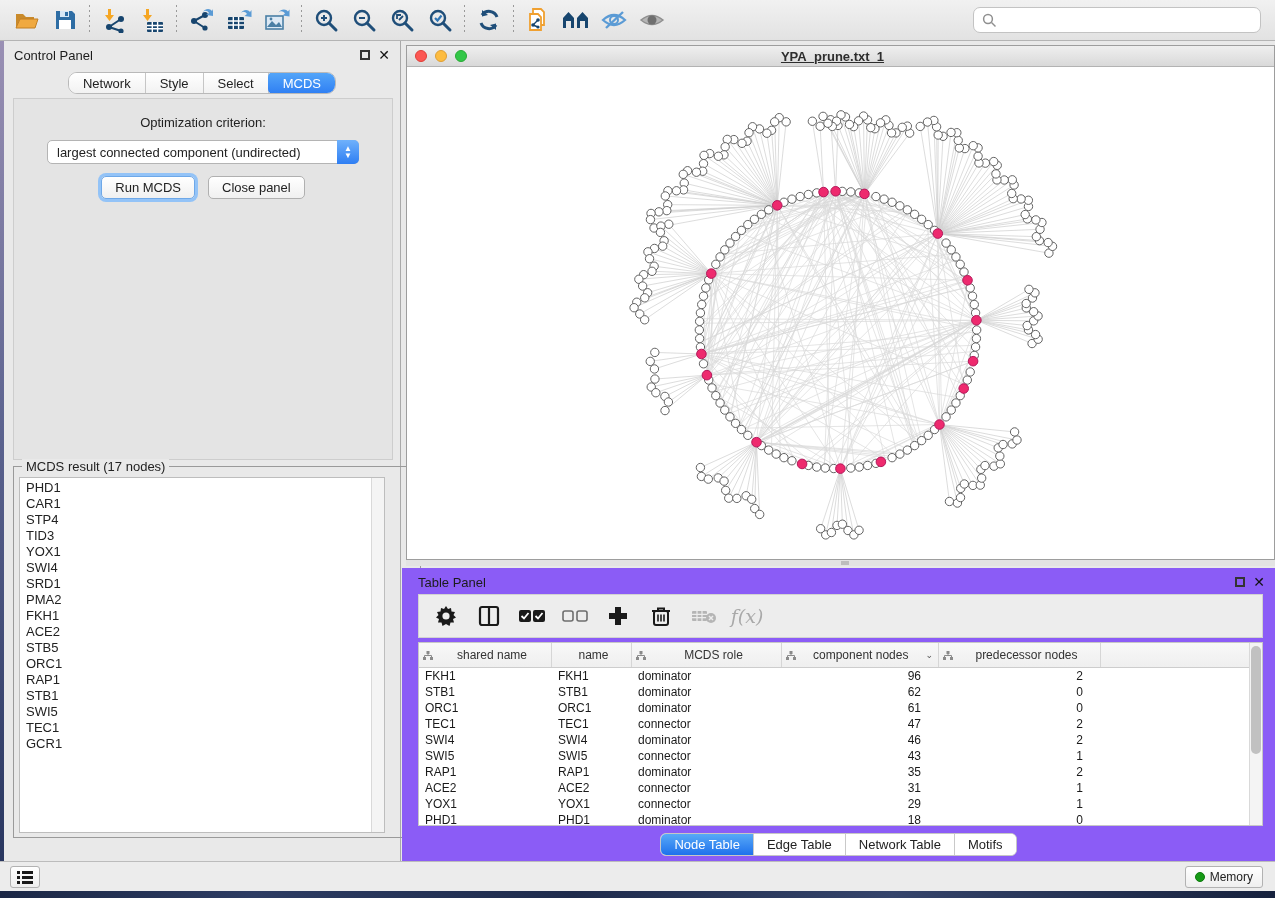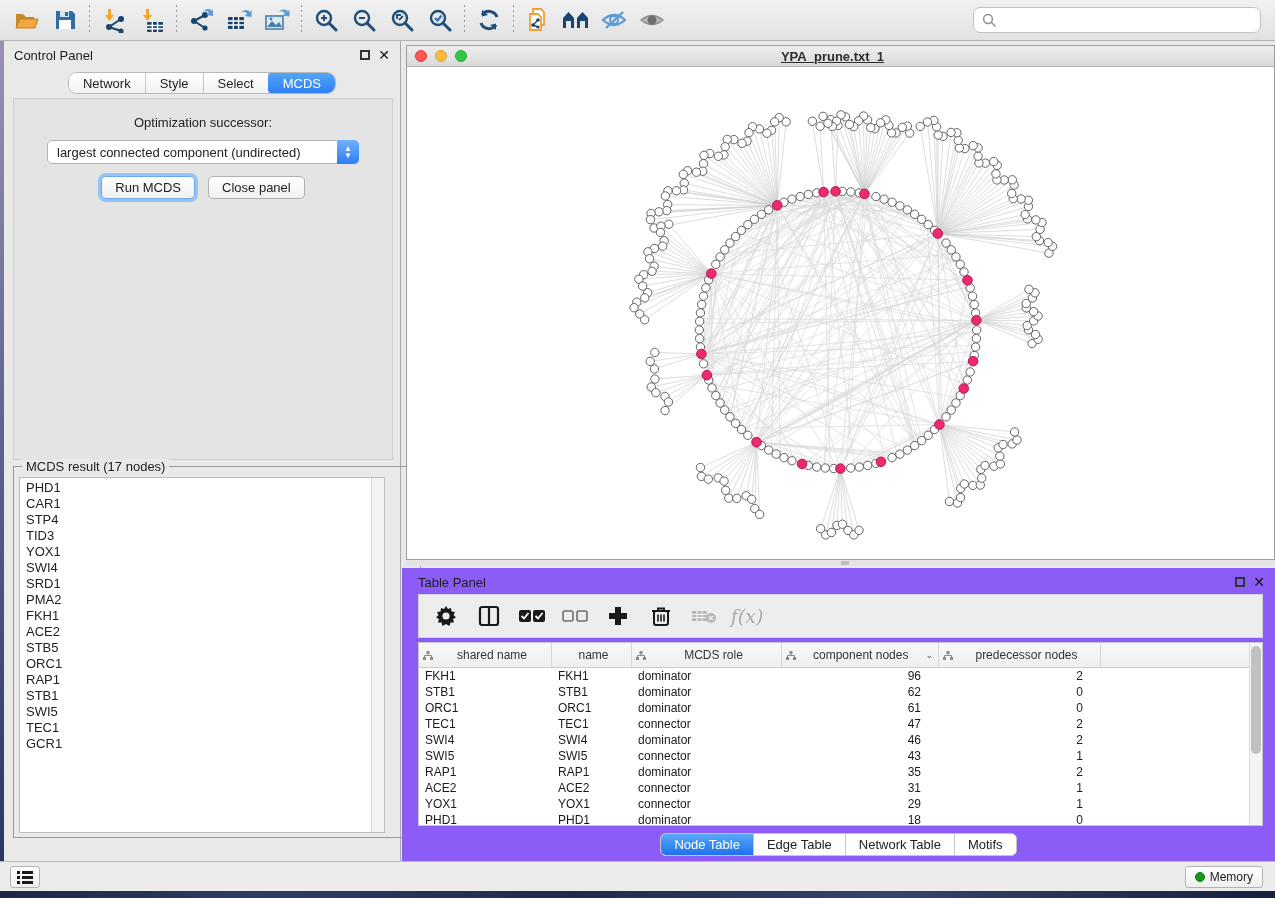--- a/index.html
+++ b/index.html
@@ -285,21 +285,21 @@
   </div>
   <div id="cp-tabbar">
     <div class="seg">
       <div class="seg-btn">Network</div>
       <div class="seg-btn">Style</div>
       <div class="seg-btn">Select</div>
       <div class="seg-btn active">MCDS</div>
     </div>
   </div>
   <div id="cp-inner">
-    <div id="opt-label">Optimization successor:</div>
+    <div id="opt-label">Optimization criterion:</div>
     <div id="opt-select">
       <span class="val">largest connected component (undirected)</span>
       <span id="opt-stepper">
           <span>▲</span>
           <span>▼</span>
         </span>
     </div>
     <div class="btn-row">
       <div class="mac-btn focused">Run MCDS</div>
       <div class="mac-btn">Close panel</div>

